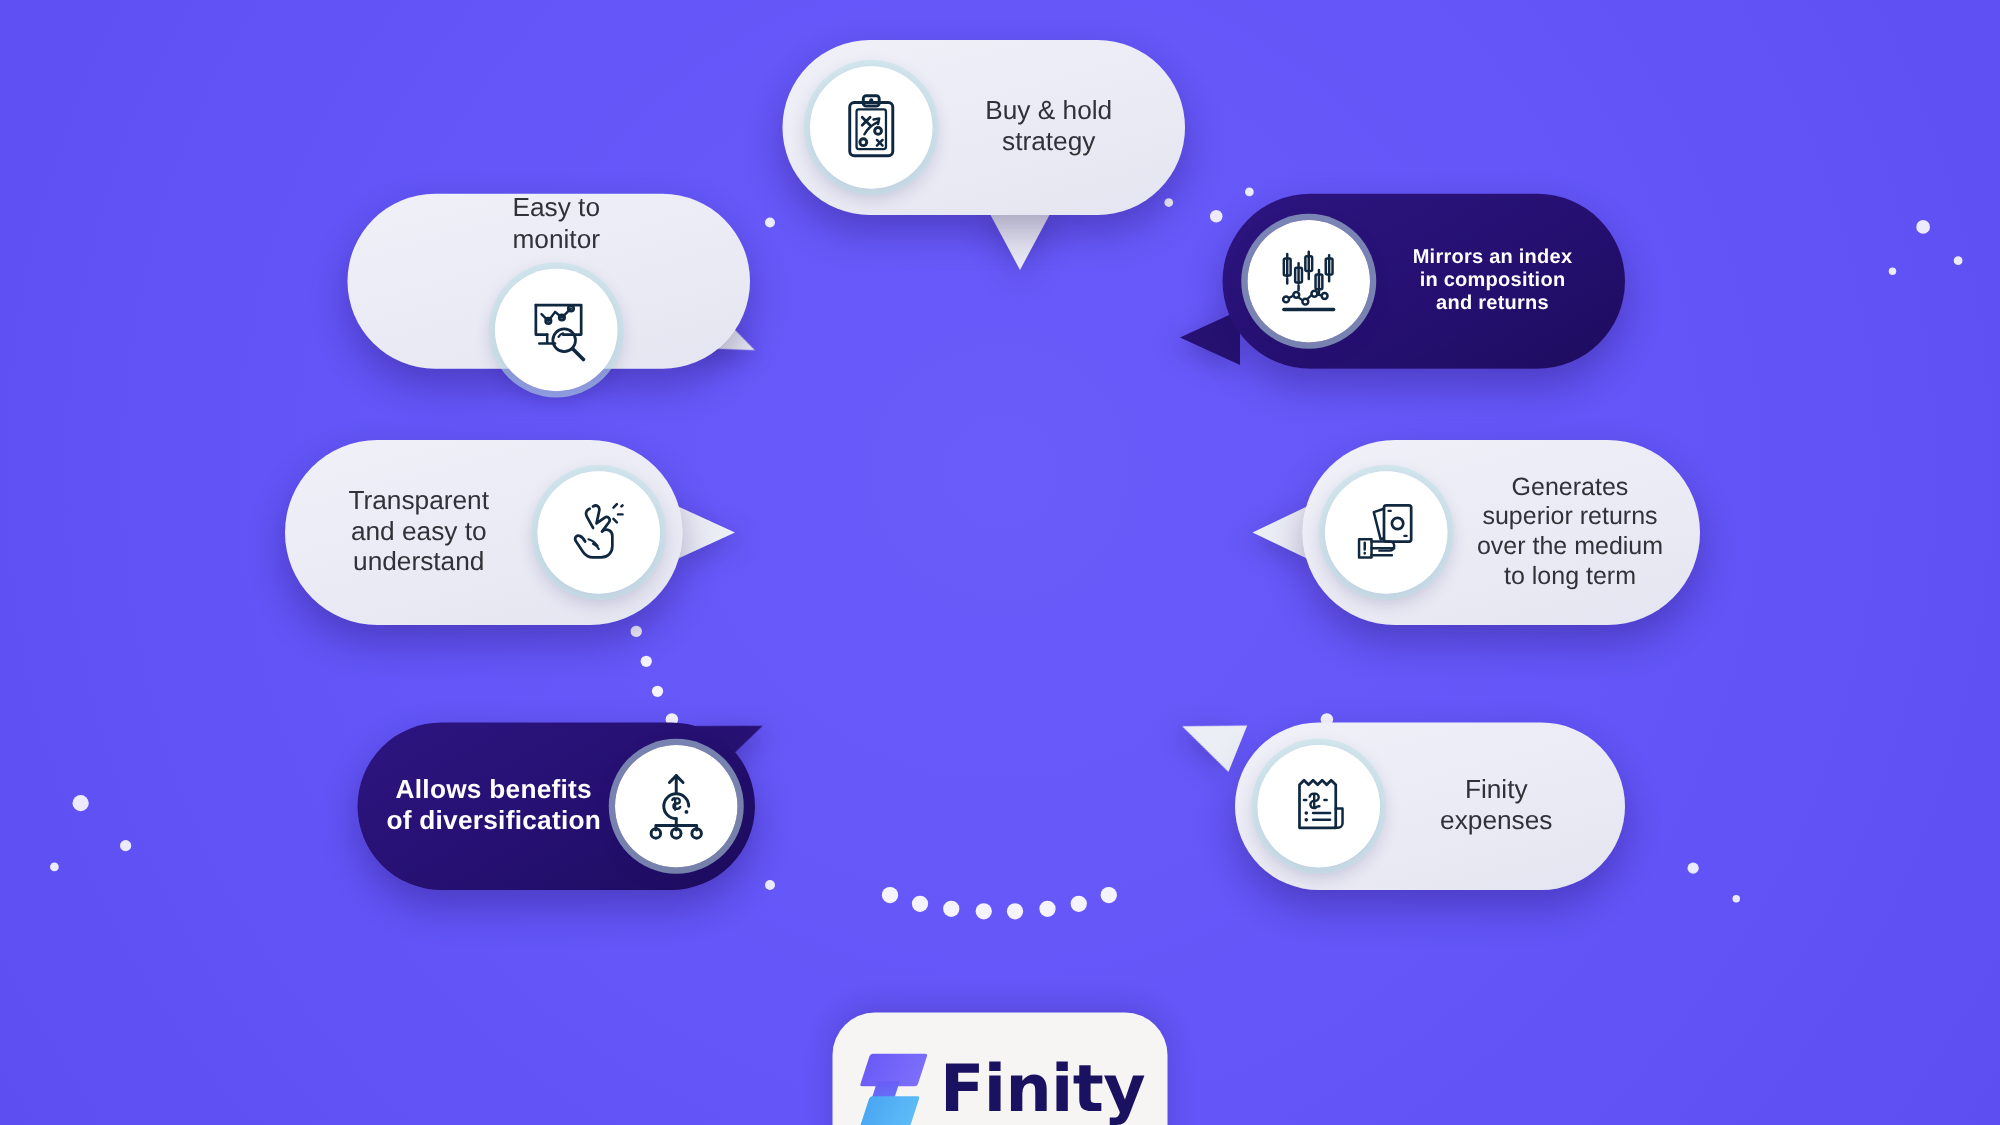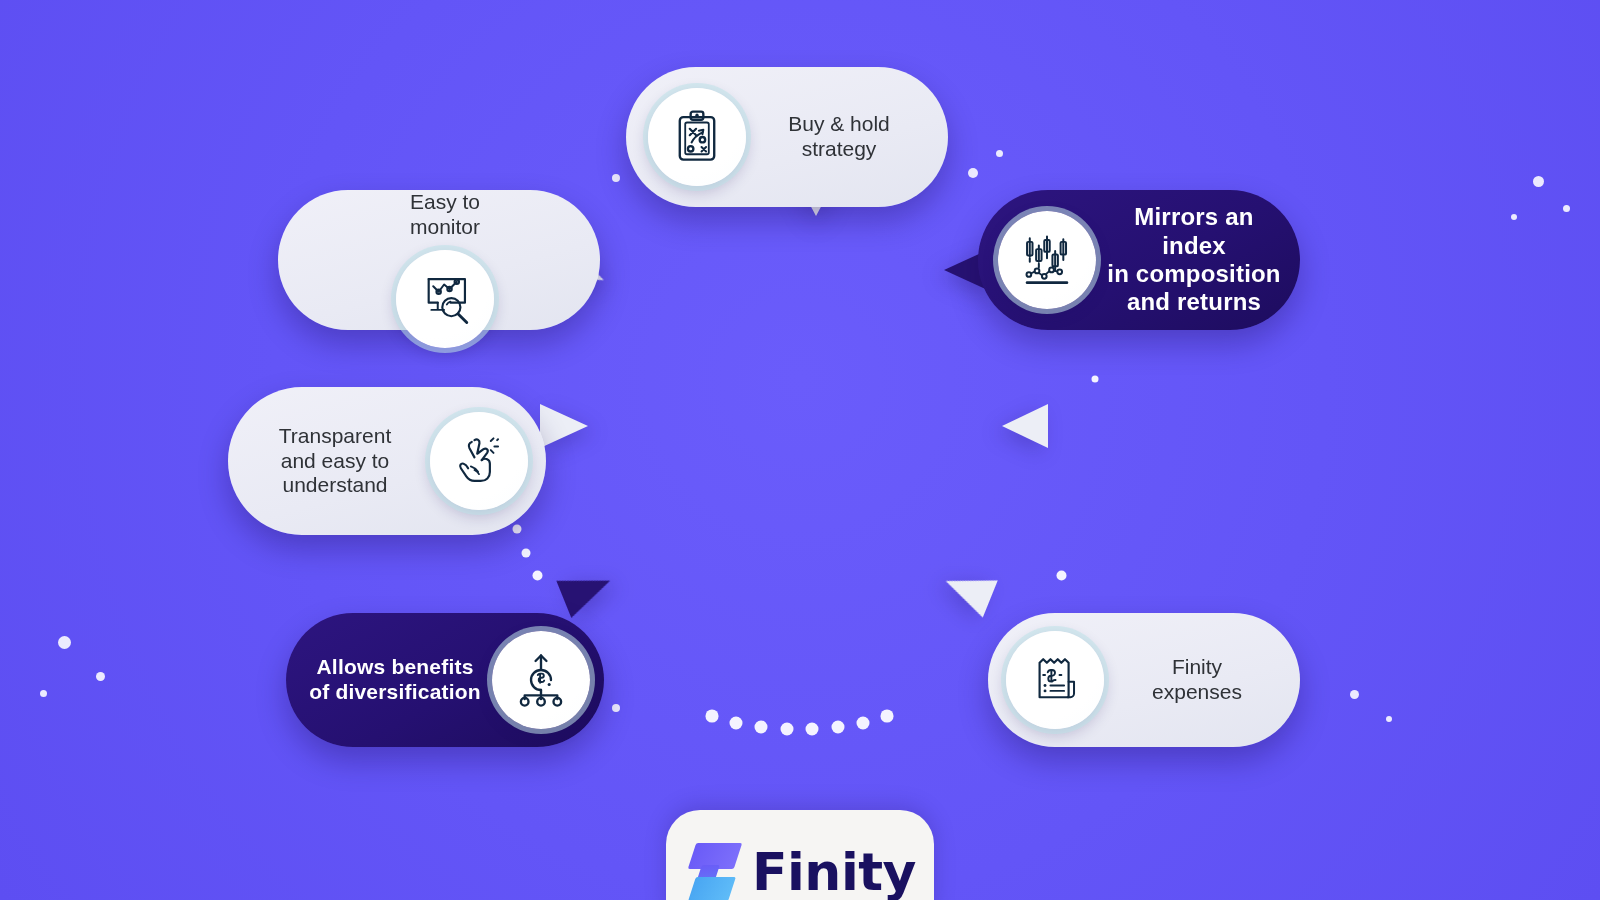--- a/index.html
+++ b/index.html
@@ -113,21 +113,20 @@
   }
 
   
   .bubble {
     position: absolute;
     display: flex;
     align-items: center;
     border-radius: 999px;
     z-index: 8;
     box-shadow: 0 14px 30px rgba(22, 8, 80, .30);
-    margin-top: 35px;
   }
   .bubble.light {
     background: linear-gradient(165deg, #f0f0f8 0%, #e9eaf4 60%, #e3e5f0 100%);
   }
   .bubble.dark {
     background: linear-gradient(150deg, #2d1580 0%, #251071 55%, #1d0c5e 100%);
   }
 
   .bubble .icon-wrap {
     flex: 0 0 auto;
@@ -175,21 +174,21 @@
     border-top: 56px solid #e9eaf4;
     filter: drop-shadow(0 10px 12px rgba(22,8,80,.22));
   }
 
   #b-mirrors {
     left: 978px; top: 155px;
     width: 322px; height: 140px;
     padding: 0 18px 0 20px;
     gap: 10px;
   }
-  #b-mirrors .label { flex: 1; font-size: 24px; }
+  #b-mirrors .label { flex: 1; font-size: 16px; }
   #t-mirrors {
     left: 944px; top: 248px;
     border-top: 22px solid transparent;
     border-bottom: 22px solid transparent;
     border-right: 48px solid #271273;
     filter: drop-shadow(-6px 6px 10px rgba(22,8,80,.25));
   }
 
   #b-generates {
     left: 1042px; top: 352px;
@@ -404,20 +403,38 @@
         <circle cx="37" cy="43" r="2.6" fill="#fff"></circle>
         <circle cx="46" cy="45" r="2.6" fill="#fff"></circle>
         <path d="M10 57h44" stroke-width="3"></path>
       </svg>
     </div>
     <div class="label">Mirrors an index
 in composition
 and returns</div>
   </div>
 
+  <div class="bubble light" id="b-generates">
+    <div class="icon-wrap">
+      <svg viewBox="0 0 64 64" fill="none" stroke="#10283F" stroke-width="2.4" stroke-linecap="round" stroke-linejoin="round">
+        <rect x="30" y="8" width="24" height="32" rx="2"></rect>
+        <circle cx="42" cy="24" r="5"></circle>
+        <path d="M34 13h2M48 35h2" stroke-width="2"></path>
+        <path d="M30 11l-9 3 6 24 3-1" stroke-width="2.2"></path>
+        <path d="M8 38h11v16H8z" stroke-width="2.2"></path>
+        <path d="M13 41v6M13 50v.5" stroke-width="2.2"></path>
+        <path d="M19 40h16a4 4 0 010 8H26" stroke-width="2.2"></path>
+        <path d="M19 46h20M19 52h18" stroke-width="2.2"></path>
+      </svg>
+    </div>
+    <div class="label">Generates
+superior returns
+over the medium
+to long term</div>
+  </div>
 
   <div class="bubble light" id="b-lower">
     <div class="icon-wrap">
       <svg viewBox="0 0 64 64" fill="none" stroke="#10283F" stroke-width="2.4" stroke-linecap="round" stroke-linejoin="round">
         <path d="M15 13l4-4 4 4 4-4 4 4 4-4 4 4 4-4 4 4v38H15z"></path>
         <path d="M47 34h6v13a4 4 0 01-4 4h-3" stroke-width="2.2"></path>
         <path d="M28 21v11M24 23.5a3.6 3.6 0 013.6-2.6h1.2a3.2 3.2 0 010 6.4h-1a3.2 3.2 0 000 6.4h1.2A3.6 3.6 0 0132.6 32" stroke-width="2.1"></path>
         <path d="M21 26.5h-2M37 26.5h2" stroke-width="2.2"></path>
         <path d="M27 38h15M27 44h15" stroke-width="2.2"></path>
         <circle cx="21" cy="38" r="1.6" fill="#10283F" stroke="none"></circle>

